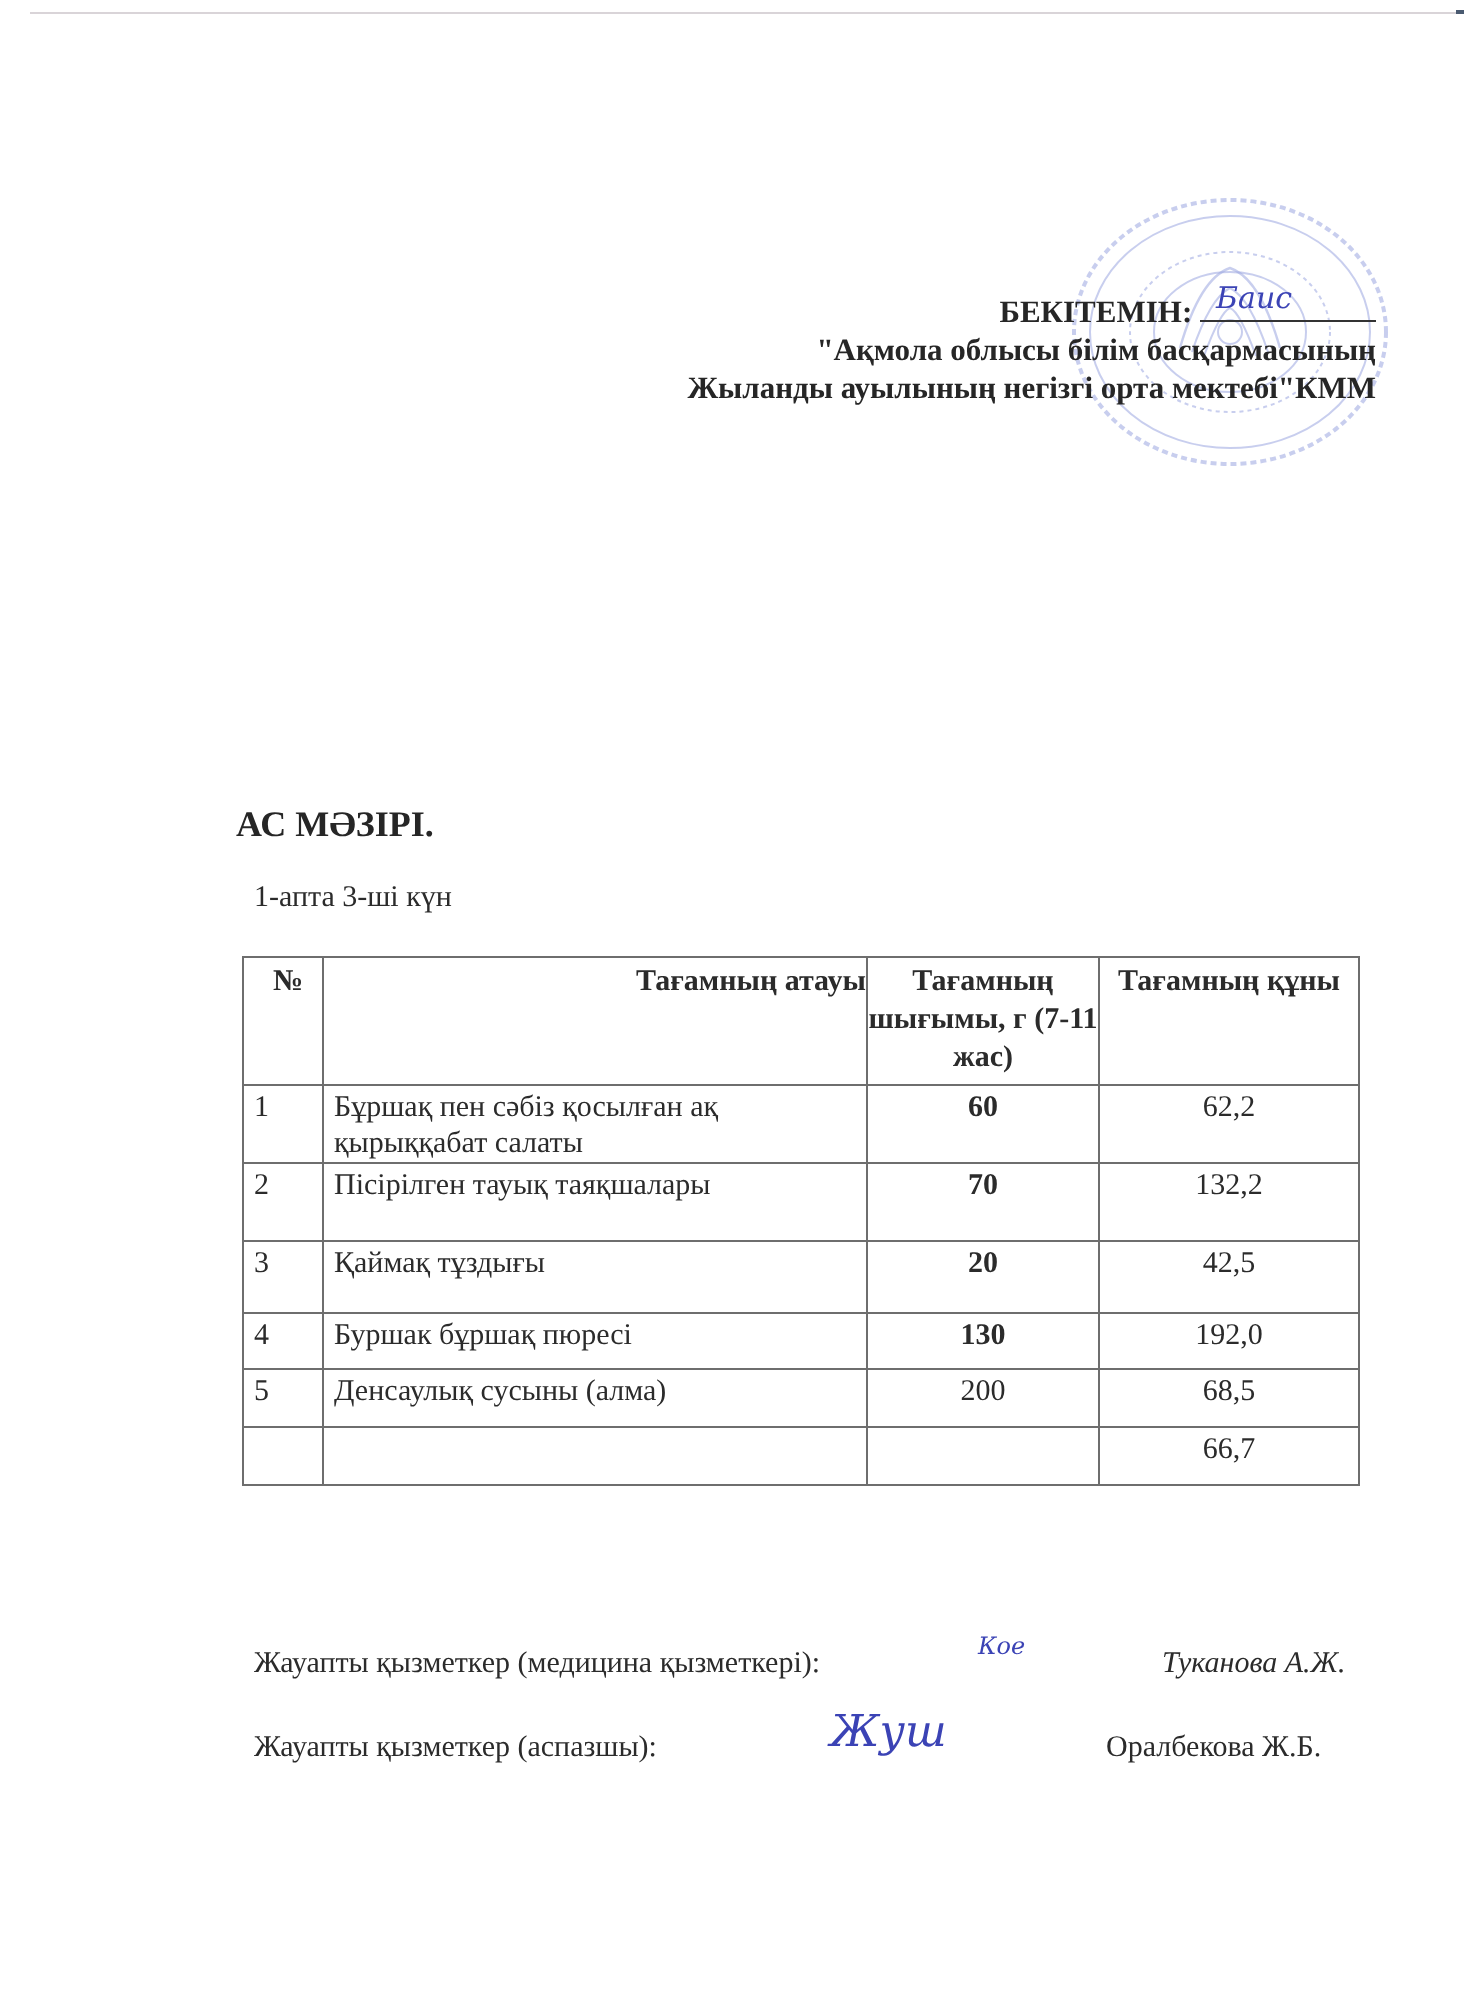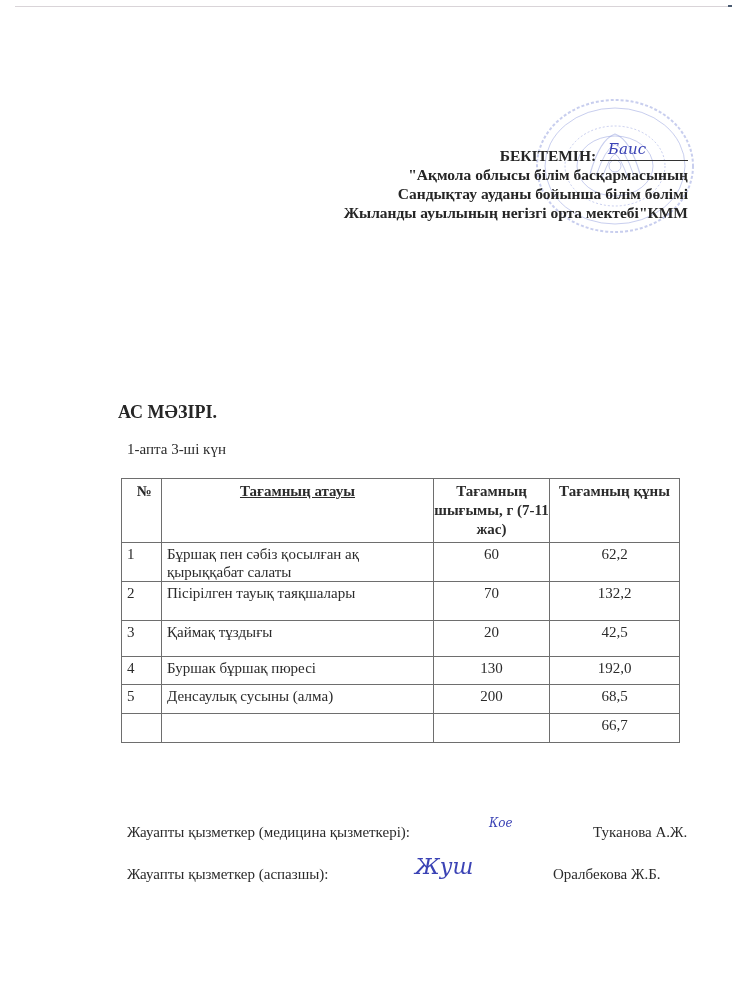--- a/index.html
+++ b/index.html
@@ -26,21 +26,21 @@
   .subtitle { position: absolute; left: 127px; top: 441px; font-size: 15px; color: #2b2b2b; }
 
   table.menu { position: absolute; left: 121px; top: 478px; border-collapse: collapse; font-size: 15px; color: #2b2b2b; }
   table.menu td, table.menu th { border: 1px solid #6e6e6e; padding: 0; vertical-align: top; }
   table.menu th { font-weight: bold; text-align: center; line-height: 19px; padding-top: 3px; }
   .c-num { width: 34px; text-align: left; padding-left: 5px !important; }
   .c-name { width: 266px; text-align: left; padding-left: 5px !important; line-height: 18px; }
   .c-portion { width: 115px; text-align: center; }
   .c-cost { width: 129px; text-align: center; }
   table.menu td { padding-top: 2px; line-height: 18px; }
-  .bold { font-weight: normal; }
+  .bold { font-weight: bold; }
 
   .footer-row { position: absolute; left: 127px; font-size: 15px; color: #2b2b2b; white-space: nowrap; }
   .footer-row .name { position: absolute; white-space: nowrap; }
 </style>
 </head>
 <body>
 
 <div class="topline"></div>
 <div class="topline-end"></div>
 
@@ -58,34 +58,33 @@
 </svg>
 
 <div class="approval">
   <div class="line">
     <span>БЕКІТЕМІН:</span>
     <span class="sig-blank head">
       <span class="ink" style="left:8px; top:-6px; font-size:15px;">Баис</span>
     </span>
   </div>
   <div class="line">"Ақмола облысы білім басқармасының</div>
-  <div class="line">Сандықтау ауданы бойынша білім бөлімі</div>
   <div class="line">Жыланды ауылының негізгі орта мектебі"КММ</div>
 </div>
 
 <div class="doc-title">
   <span>АС МӘЗІРІ.</span>
 </div>
 <div class="subtitle">1-апта 3-ші күн</div>
 
 <table class="menu">
   <thead>
     <tr style="height:64px;">
       <th class="c-num">№</th>
-      <th class="c-name" style="text-align:center; padding-left:0 !important;text-decoration:underline;">Тағамның атауы</th>
+      <th class="c-name" style="text-align:right; padding-left:0 !important;">Тағамның атауы</th>
       <th class="c-portion">Тағамның шығымы, г (7-11 жас)</th>
       <th class="c-cost">Тағамның құны</th>
     </tr>
   </thead>
   <tbody>
     <tr style="height:39px;">
       <td class="c-num">1</td>
       <td class="c-name">Бұршақ пен сәбіз қосылған ақ қырыққабат салаты</td>
       <td class="c-portion bold">60</td>
       <td class="c-cost">62,2</td>
@@ -119,19 +118,19 @@
       <td class="c-name"></td>
       <td class="c-portion"></td>
       <td class="c-cost">66,7</td>
     </tr>
   </tbody>
 </table>
 
 <div class="footer-row" style="top:824px;">
   <span>Жауапты қызметкер (медицина қызметкері):</span>
   <span class="ink" style="left:362px; top:-8px; font-size:12px;">Кое</span>
-  <span class="name" style="left:466px; top:0;">Туканова А.Ж.</span>
+  <span class="name" style="left:454px; top:0;font-style:italic;">Туканова А.Ж.</span>
 </div>
 <div class="footer-row" style="top:866px;">
   <span>Жауапты қызметкер (аспазшы):</span>
   <span class="ink" style="left:288px; top:-12px; font-size:22px;">Жуш</span>
   <span class="name" style="left:426px; top:0;">Оралбекова Ж.Б.</span>
 </div>
 
 </body></html>

